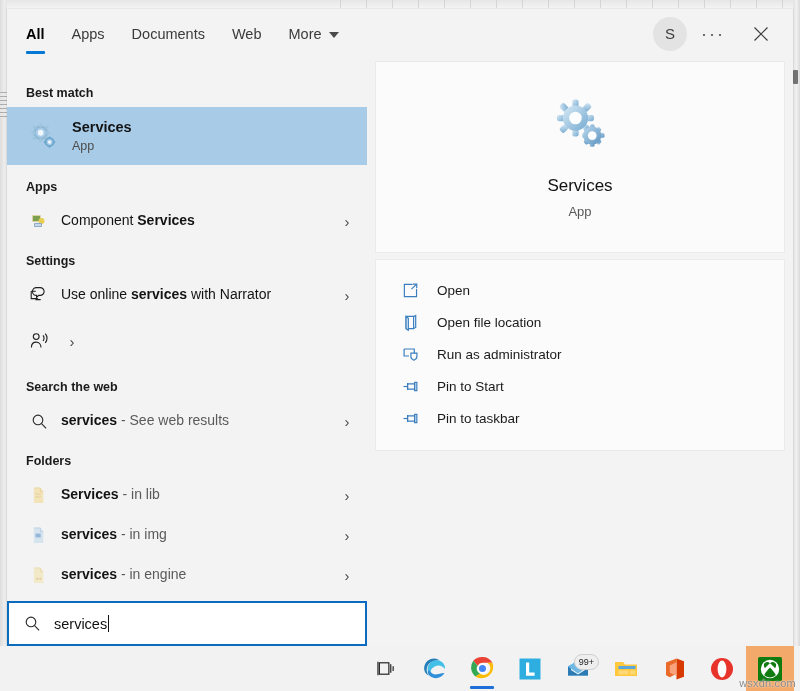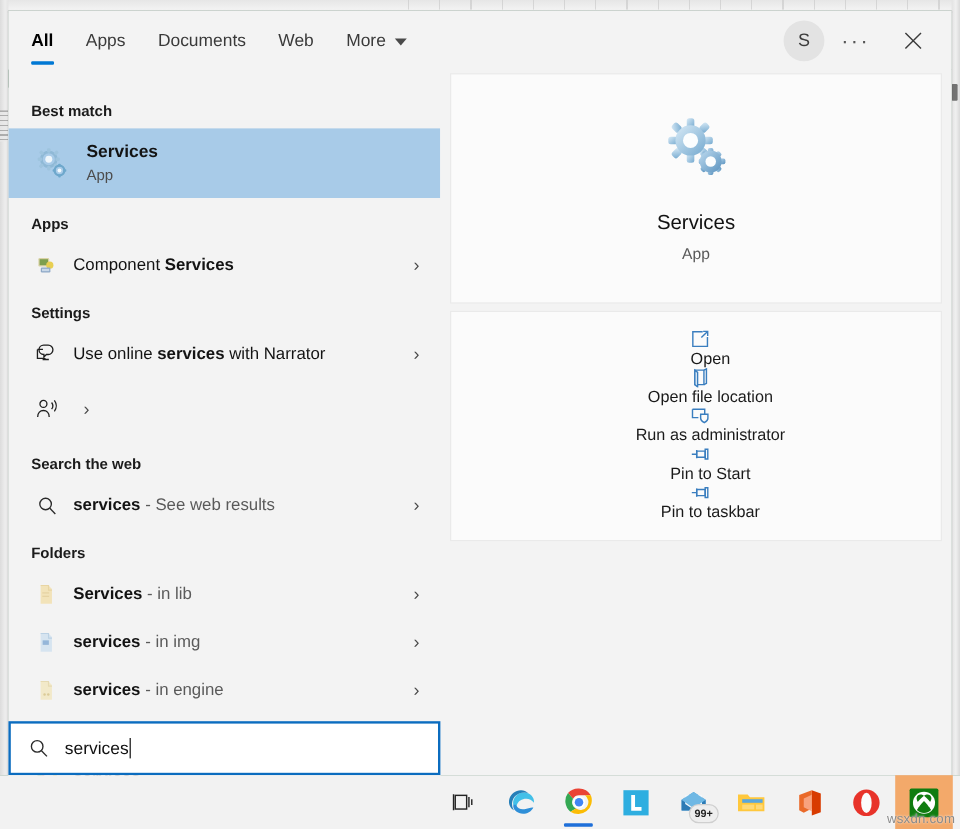--- a/index.html
+++ b/index.html
@@ -9,21 +9,21 @@
     height: 691px;
     overflow: hidden;
     font-family: "Liberation Sans", sans-serif;
     background: #e9e9e9;
   }
 
   #root {
     position: relative;
     width: 800px;
     height: 691px;
-    background: #14532d;
+    background: #a21caf;
   }
 
   
   .desk-left {
     position: absolute; left: 0; top: 0; width: 7px; height: 646px;
     background: linear-gradient(90deg,#dcdcdc 0%,#ededed 60%,#e4e4e4 100%);
   }
   .desk-left-marks {
     position: absolute; left: 0; top: 92px; width: 7px; height: 26px;
     background: repeating-linear-gradient(180deg,#9a9a9a 0 1px,#e8e8e8 1px 4px);
@@ -177,21 +177,20 @@
     align-items: center; justify-content: center;
     margin-bottom: 8px;
   }
   .prev-title { font-size: 17px; color: #121212; margin-top: 20px; }
   .prev-sub { font-size: 13px; color: #585858; margin-top: 8px; }
   .card.actions { padding: 14px 0 16px 0; }
   .act {
     display: flex; align-items: center;
     height: 32px; padding-left: 24px;
     cursor: default;
-    flex-direction: column;
   }
   .act .aico {
     width: 20px; min-width: 20px; height: 20px;
     margin-right: 17px;
     display: flex; align-items: center; justify-content: center;
   }
   .act .alab { font-size: 13.5px; color: #1a1a1a; }
 
   
   .taskbar {
@@ -206,26 +205,25 @@
     display: flex; align-items: center; justify-content: center;
     position: relative; cursor: default;
   }
   .tb-item.running::after {
     content: ""; position: absolute; bottom: 2px;
     left: 12px; right: 12px; height: 3px;
     background: #1e6fd9; border-radius: 1px;
   }
   .tb-item.highlight { background: #f3a96a; }
   .badge {
-    position: absolute; right: 3px; bottom: 5px;
+    position: absolute; right: 3px; bottom: 21px;
     background: #eeeeee; color: #222;
     border: 1px solid #cfcfcf; border-radius: 9px;
     font-size: 9px; line-height: 1;
     padding: 2.5px 4px;
-    font-weight: bold;
   }
   .wm {
     position: absolute; right: 4px; bottom: 2px;
     font-size: 11px; color: #8a8a8a;
     letter-spacing: .2px;
     text-shadow: 0 0 2px #fff;
     text-align: center;
   }
 </style>
 </head>

